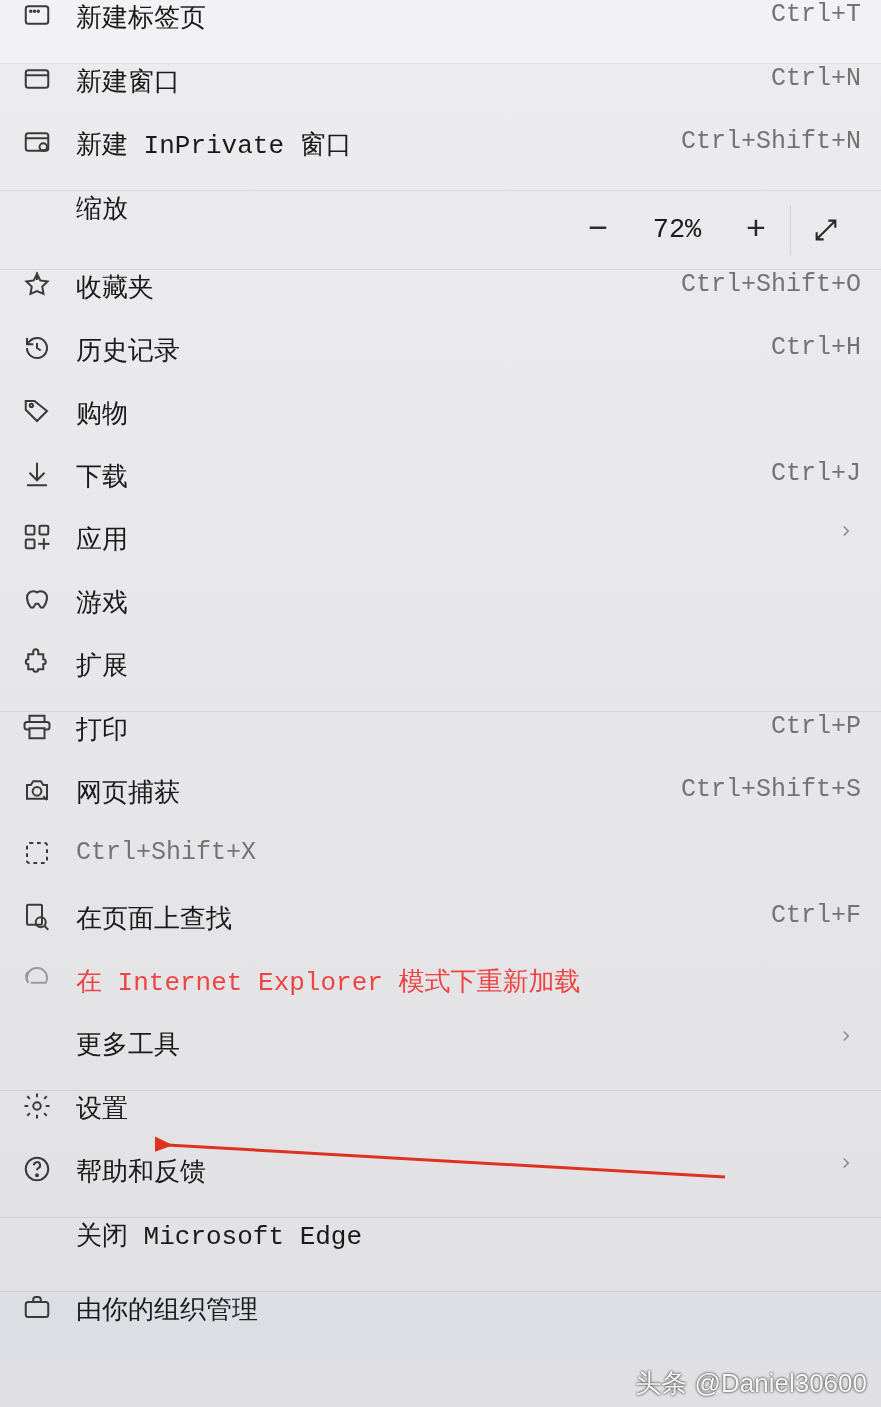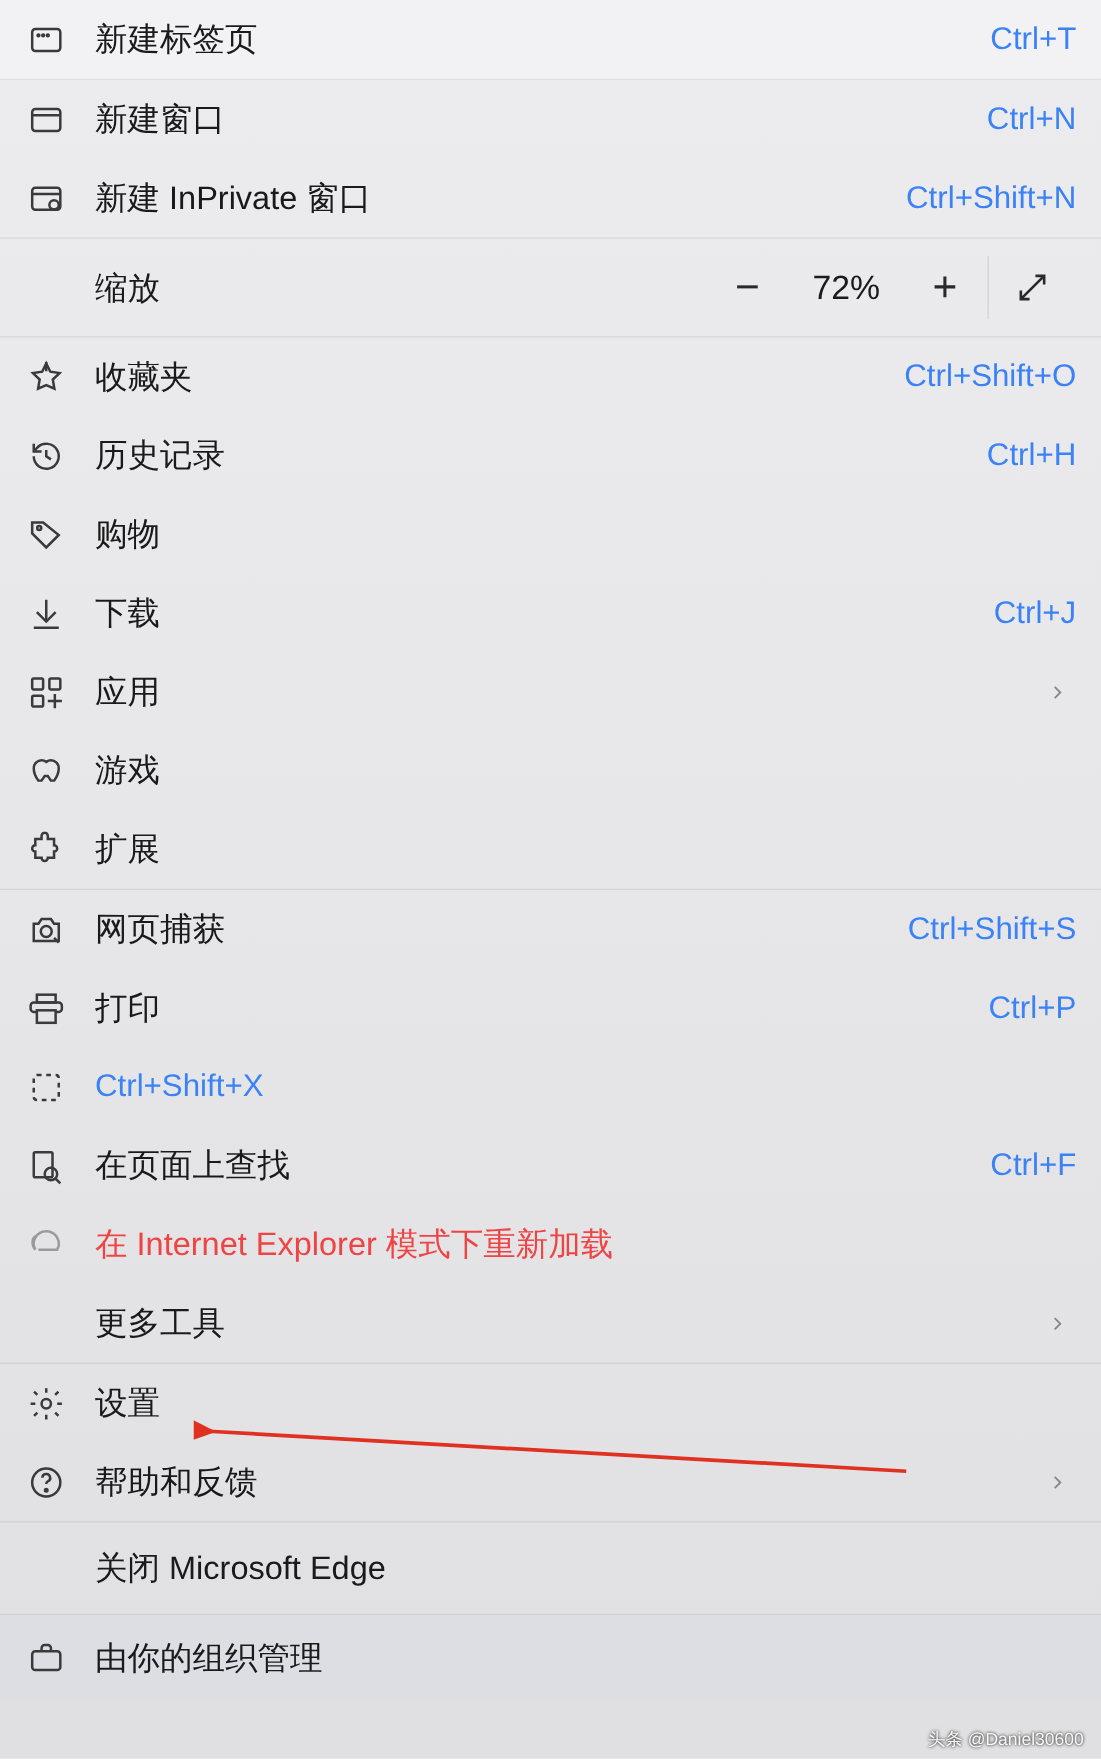--- a/index.html
+++ b/index.html
@@ -8,38 +8,39 @@
     font-family: "Microsoft YaHei", "Segoe UI", sans-serif;
     background: linear-gradient(180deg, #ececee 0%, #e8e8ea 40%, #e0e0e2 100%);
     color: #1a1a1a;
     font-size: 26px;
     position: relative;
     overflow: hidden;
   }
   .menu { width: 100%; }
   .item {
     display: flex;
-    align-items: center;
+    align-items: flex-start;
     height: 63px;
     padding: 0 20px 0 22px;
     position: relative;
+    font-family: Liberation Mono, monospace;
   }
   .item.highlight { background: rgba(255,255,255,0.35); }
   .item.zoom-row { height: 78px; }
   .icon-slot {
     width: 54px;
     display: flex;
     align-items: center;
     justify-content: flex-start;
     flex-shrink: 0;
   }
   .icon-slot svg { width: 30px; height: 30px; stroke: #3a3a3a; stroke-width: 1.6; fill: none; }
   .label { flex: 1; white-space: nowrap; }
   .label.disabled { color: #ef4444; }
-  .shortcut { color: #3b82f6; font-size: 25px; white-space: nowrap; }
+  .shortcut { color: #737373; font-size: 25px; white-space: nowrap; }
   .chevron {
     width: 30px;
     display: flex;
     justify-content: center;
     color: #888;
   }
   .chevron svg { width: 18px; height: 18px; stroke: #888; stroke-width: 2; fill: none; }
   .sep { height: 1px; background: rgba(0,0,0,0.08); margin: 0; }
   .sep-light { height: 1px; background: rgba(0,0,0,0.05); }
   .zoom-controls {
@@ -67,21 +68,21 @@
     left: 155px;
     width: 580px;
     height: 50px;
     pointer-events: none;
     z-index: 50;
   }
   .watermark {
     position: absolute;
     bottom: 6px;
     right: 14px;
-    font-size: 14px;
+    font-size: 26px;
     color: rgba(255,255,255,0.95);
     text-shadow: 0 0 3px rgba(0,0,0,0.6), 0 0 2px rgba(0,0,0,0.6);
     z-index: 60;
     font-weight: 400;
   }
   .footer-item { background: rgba(215,220,230,0.5); }
 </style>
 </head>
 <body>
 
@@ -224,39 +225,39 @@
         </svg>
     </span>
     <span class="label">扩展</span>
   </div>
 
   <div class="sep"></div>
 
   <div class="item">
     <span class="icon-slot">
       <svg viewBox="0 0 24 24">
+          <rect x="6" y="3" width="12" height="5"></rect>
+          <path d="M6 14H4a2 2 0 0 1-2-2v-2a2 2 0 0 1 2-2h16a2 2 0 0 1 2 2v2a2 2 0 0 1-2 2h-2"></path>
+          <rect x="6" y="13" width="12" height="8"></rect>
+        </svg>
+    </span>
+    <span class="label">打印</span>
+    <span class="shortcut">Ctrl+P</span>
+  </div>
+
+  <div class="item">
+    <span class="icon-slot">
+      <svg viewBox="0 0 24 24">
           <path d="M4 8h3l2-3h6l2 3h3v11H4z"></path>
           <circle cx="12" cy="13" r="3.5"></circle>
           <path d="M17 17l3 3"></path>
         </svg>
     </span>
     <span class="label">网页捕获</span>
     <span class="shortcut">Ctrl+Shift+S</span>
-  </div>
-
-  <div class="item">
-    <span class="icon-slot">
-      <svg viewBox="0 0 24 24">
-          <rect x="6" y="3" width="12" height="5"></rect>
-          <path d="M6 14H4a2 2 0 0 1-2-2v-2a2 2 0 0 1 2-2h16a2 2 0 0 1 2 2v2a2 2 0 0 1-2 2h-2"></path>
-          <rect x="6" y="13" width="12" height="8"></rect>
-        </svg>
-    </span>
-    <span class="label">打印</span>
-    <span class="shortcut">Ctrl+P</span>
   </div>
 
   <div class="item">
     <span class="icon-slot">
       <svg viewBox="0 0 24 24">
           <rect x="4" y="4" width="16" height="16" rx="2" stroke-dasharray="3 3"></rect>
         </svg>
     </span>
     <span class="shortcut">Ctrl+Shift+X</span>
   </div>

